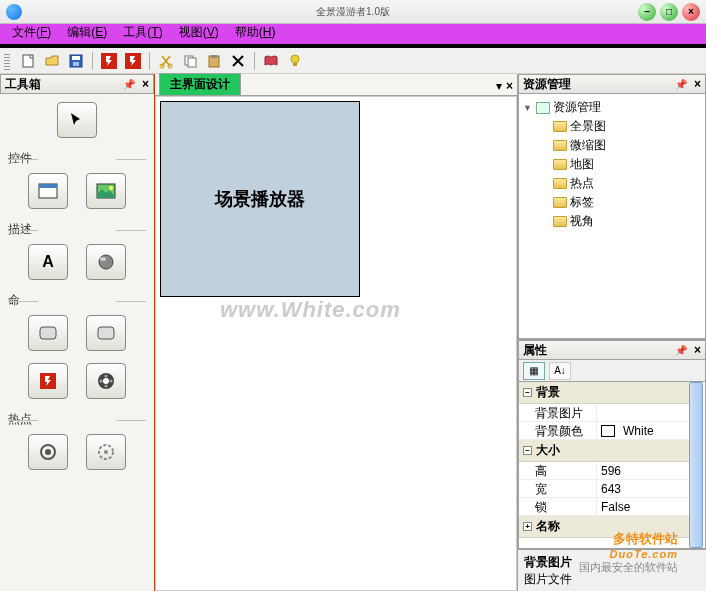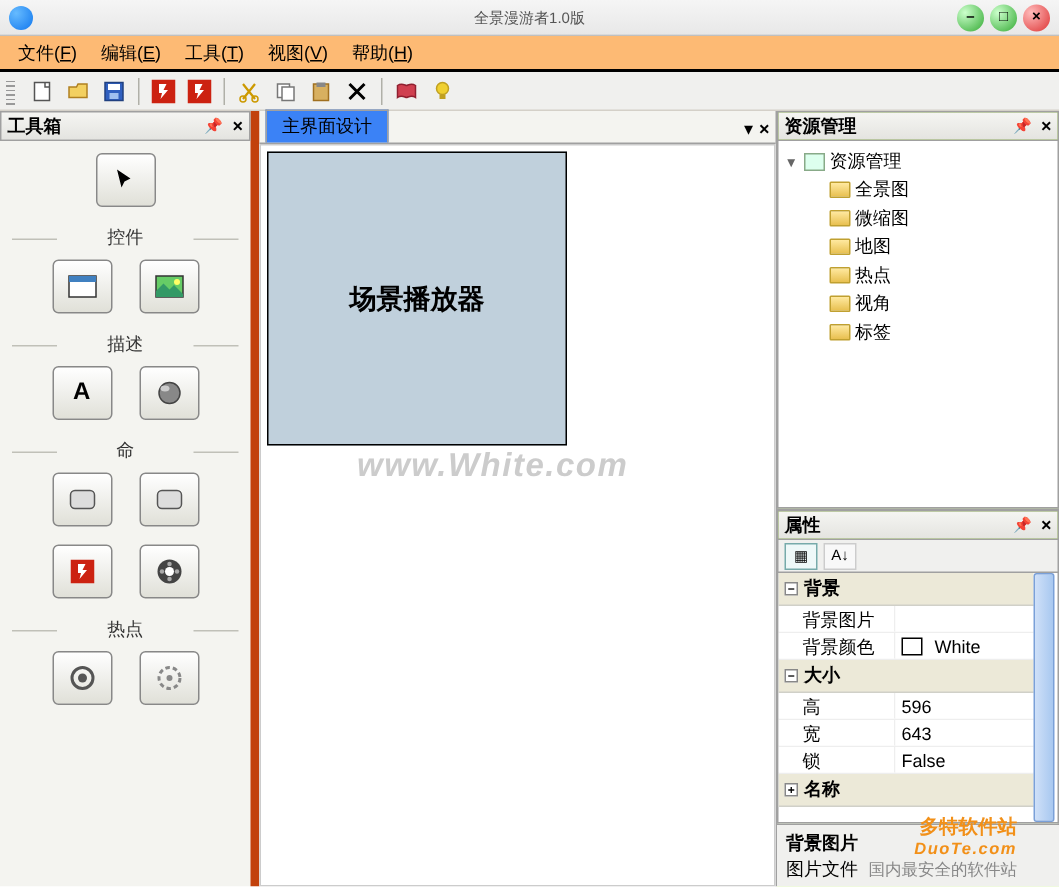--- a/index.html
+++ b/index.html
@@ -7,48 +7,48 @@
 
 .titlebar { height: 24px; background: linear-gradient(#f5f5f5,#e8e8e8); border-bottom: 1px solid #c0c0c0; display: flex; align-items: center; padding: 0 6px; position: relative; }
 .titlebar .app-icon { width: 16px; height: 16px; background: radial-gradient(circle at 30% 30%, #6bf, #17e); border-radius: 50%; margin-right: 8px; }
 .titlebar .title { position: absolute; left: 50%; transform: translateX(-50%); color: #555; font-size: 10px; }
 .titlebar .win-btns { margin-left: auto; display: flex; gap: 4px; }
 .win-btn { width: 18px; height: 18px; border-radius: 50%; display: flex; align-items: center; justify-content: center; font-size: 10px; font-weight: bold; cursor: pointer; }
 .win-min { background: radial-gradient(circle at 30% 30%, #cfc, #3a3); }
 .win-max { background: radial-gradient(circle at 30% 30%, #cfc, #3a3); }
 .win-close { background: radial-gradient(circle at 30% 30%, #fbb, #d33); }
 
-.menubar { height: 24px; background: #fdba74; border-bottom: 2px solid #000000; display: flex; align-items: center; padding: 0 4px; }
+.menubar { height: 24px; background: #d946ef; border-bottom: 4px solid #000000; display: flex; align-items: flex-end; padding: 0 4px; }
 .menubar .menu-item { padding: 3px 8px; cursor: pointer; font-size: 12px; }
 .menubar .menu-item u { text-decoration: underline; }
 
 .toolbar { height: 26px; background: #f0f0ee; border-bottom: 1px solid #d4d0c8; display: flex; align-items: center; padding: 0 4px; gap: 4px; }
 .tb-grip { width: 6px; height: 18px; background: repeating-linear-gradient(0deg,#999 0 1px,transparent 1px 3px); margin-right: 4px; }
 .tb-btn { width: 20px; height: 20px; display: flex; align-items: center; justify-content: center; cursor: pointer; border-radius: 2px; }
 .tb-sep { width: 1px; height: 18px; background: #b0b0a8; margin: 0 2px; }
 
 .main { display: flex; height: 517px; }
 
 .panel-header { height: 20px; background: linear-gradient(#f5f5f2,#e4e4e0); border: 1px solid #a0a0a0; display: flex; align-items: center; padding: 0 4px; font-weight: bold; font-size: 12px; }
 .panel-header .pin { margin-left: auto; cursor: pointer; font-size: 10px; }
 .panel-header .close { margin-left: 6px; cursor: pointer; font-weight: bold; font-size: 12px; }
 
-.toolbox { width: 173px; background: #f4f4f0; border-right: 6px solid #c2410c; display: flex; flex-direction: column; }
+.toolbox { width: 155px; background: #f4f4f0; border-right: 1px solid #c2410c; display: flex; flex-direction: column; }
 .toolbox-body { flex: 1; overflow-y: auto; padding: 8px; }
-.tool-group-hdr { text-align: center; font-size: 12px; color: #333; margin: 10px 0 6px; position: relative; }
+.tool-group-hdr { text-align: left; font-size: 12px; color: #333; margin: 10px 0 6px; position: relative; }
 .tool-group-hdr::before, .tool-group-hdr::after { content:""; position:absolute; top:50%; width:30px; height:1px; background:#c0c0b8; }
 .tool-group-hdr::before { left: 0; }
 .tool-group-hdr::after { right: 0; }
 .tool-row { display: flex; justify-content: center; gap: 18px; margin-bottom: 12px; }
 .tool-row.single { justify-content: center; }
 .tool-btn { width: 40px; height: 36px; background: linear-gradient(#fff,#e0e0d8); border: 1px solid #888; border-radius: 4px; display: flex; align-items: center; justify-content: center; cursor: pointer; font-size: 16px; font-weight: bold; }
 
 .center { flex: 1; display: flex; flex-direction: column; background: #f4f4f0; border-right: 1px solid #a0a0a0; }
 .tabs-row { height: 22px; display: flex; align-items: flex-end; padding: 0 4px; border-bottom: 1px solid #a0a0a0; }
-.tab { background: #3b82f6; border: 1px solid #a0a0a0; border-bottom: none; padding: 2px 10px; font-weight: normal; font-size: 12px; cursor: pointer; margin-right: 4px; }
+.tab { background: #22c55e; border: 1px solid #a0a0a0; border-bottom: none; padding: 2px 10px; font-weight: bold; font-size: 12px; cursor: pointer; margin-right: 4px; }
 .tab-close-row { margin-left: auto; display: flex; gap: 4px; padding-bottom: 2px; }
 .canvas { flex: 1; background: #fff; position: relative; overflow: hidden; border: 1px solid #ccc; margin: 0; }
 .canvas-obj { position: absolute; left: 4px; top: 4px; width: 200px; height: 196px; background: #c0d0dc; border: 1px solid #000; display: flex; align-items: center; justify-content: center; font-size: 18px; font-weight: bold; }
 .watermark { position: absolute; left: 64px; top: 200px; font-size: 22px; font-weight: bold; color: #ccc; letter-spacing: 1px; font-style: italic; }
 
 .right-col { width: 188px; display: flex; flex-direction: column; background: #bef264; }
 .res-body { flex: 1; background: #fff; border: 1px solid #a0a0a0; border-top: none; overflow: auto; padding: 4px; }
 .tree-root { font-size: 12px; }
 .tree-node { display: flex; align-items: center; gap: 3px; padding: 1px 0; cursor: pointer; white-space: nowrap; }
 .tree-children { padding-left: 30px; }
@@ -62,21 +62,21 @@
 .props-grid { flex: 1; background: #fff; border: 1px solid #a0a0a0; border-top: none; overflow: auto; font-size: 12px; position: relative; }
 .props-cat { background: #ece9d8; padding: 2px 4px; font-weight: bold; display: flex; align-items: center; gap: 4px; border-bottom: 1px solid #d0d0c8; }
 .props-cat .expander { width: 9px; height: 9px; border: 1px solid #888; background: #fff; display: flex; align-items: center; justify-content: center; font-size: 8px; line-height: 1; }
 .props-row { display: flex; border-bottom: 1px solid #eee; height: 18px; }
 .props-key { width: 78px; padding: 1px 4px 1px 16px; background: #fff; border-right: 1px solid #eee; }
 .props-val { flex: 1; padding: 1px 4px; background: #fff; display: flex; align-items: center; gap: 8px; }
 .color-swatch { width: 14px; height: 12px; border: 1px solid #000; background: #fff; }
 .props-desc { border-top: 1px solid #a0a0a0; padding: 4px 6px; background: #f0f0ee; height: 42px; }
 .props-desc .dh { font-weight: bold; }
 
-.footer-logo { position: absolute; right: 28px; bottom: 4px; text-align: right; pointer-events: none; }
+.footer-logo { position: absolute; right: 28px; bottom: 16px; text-align: right; pointer-events: none; }
 .footer-logo .big { font-size: 11px; font-weight: bold; color: #f29018; letter-spacing: 1px; font-style: italic; }
 .footer-logo .cn { font-size: 13px; color: #f29018; font-weight: bold; }
 .footer-logo .slogan { font-size: 11px; color: #888; }
 
 .scroll-hint { position: absolute; right: 2px; top: 0; bottom: 0; width: 14px; background: linear-gradient(90deg,#cfe0f8,#a8c8f0); border: 1px solid #7aa0d8; border-radius: 2px; }
 
 svg { display: block; }
 </style>
 </head>
 <body>
@@ -302,25 +302,25 @@
           <div class="tree-node">
               <span class="folder-icon"></span>
               <span>地图</span>
             </div>
           <div class="tree-node">
               <span class="folder-icon"></span>
               <span>热点</span>
             </div>
           <div class="tree-node">
               <span class="folder-icon"></span>
+              <span>标签</span>
+            </div>
+          <div class="tree-node">
+              <span class="folder-icon"></span>
               <span>视角</span>
-            </div>
-          <div class="tree-node">
-              <span class="folder-icon"></span>
-              <span>标签</span>
             </div>
         </div>
       </div>
     </div>
 
     <div class="props">
       <div class="panel-header">
         <span>属性</span>
         <span class="pin">📌</span>
         <span class="close">×</span>

